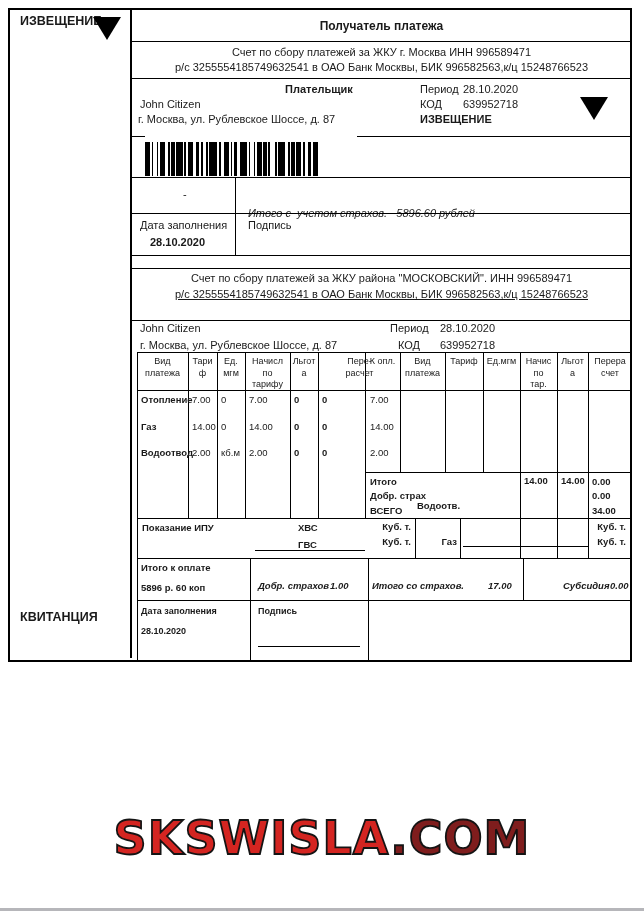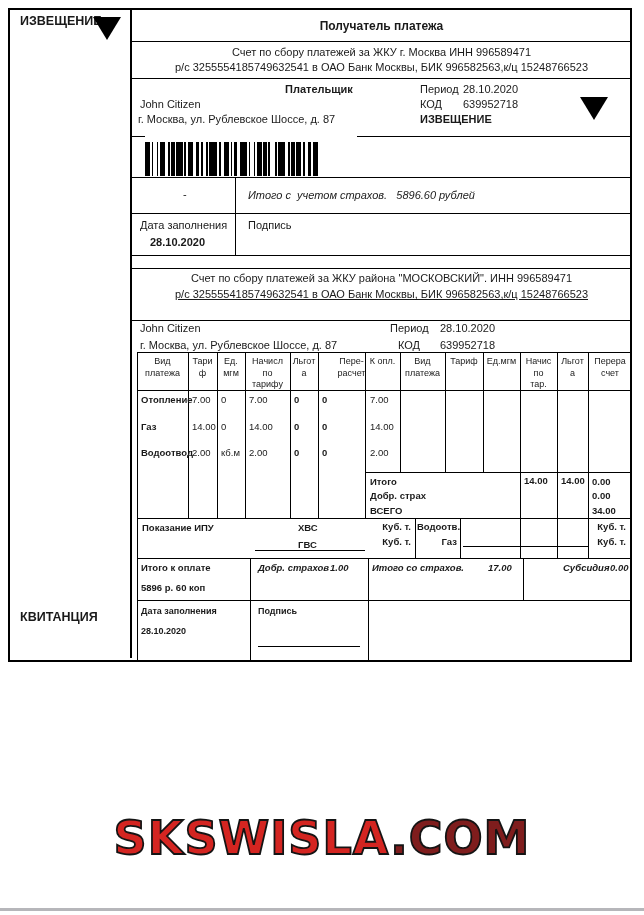--- a/index.html
+++ b/index.html
@@ -5,21 +5,21 @@
   html,body{margin:0;padding:0;background:#fff;}
   #page{position:relative;width:644px;height:915px;background:#fff;overflow:hidden;
         font-family:"Liberation Sans",sans-serif;color:#1a1a1a;}
   .doc{position:absolute;left:8px;top:8px;width:620px;height:650px;border:2px solid #000;}
   .hl{position:absolute;height:0;border-top:1.5px solid #000;}
   .hl.thin{border-top:1px solid #000;}
   .vl{position:absolute;width:0;border-left:1.5px solid #000;}
   .vl.thick{border-left:2px solid #000;}
   .txt{position:absolute;font-size:11px;line-height:1.25;white-space:pre-line;}
   .b{font-weight:bold;}
-  .i{font-style:italic;}
+  .i{font-style:italic;margin-top:18px;}
   .c{text-align:center;}
   .r{text-align:right;}
   .sm{font-size:9.5px;}
   .xs{font-size:9px;}
   .u{text-decoration:underline;}
   .th{position:absolute;font-size:9px;line-height:1.3;text-align:center;white-space:pre-line;}
   .tri{position:absolute;width:0;height:0;border-left:14px solid transparent;
        border-right:14px solid transparent;border-top:23px solid #000;}
   #barcode{position:absolute;left:145px;top:133px;width:212px;height:43px;background:#fff;
            display:flex;align-items:flex-end;}
@@ -178,21 +178,21 @@
 платежа</div>
   <div class="th" style="left:188px;top:356px;width:29px">Тари
 ф</div>
   <div class="th" style="left:217px;top:356px;width:28px">Ед.
 мгм</div>
   <div class="th" style="left:245px;top:356px;width:45px">Начисл
 по
 тарифу</div>
   <div class="th" style="left:290px;top:356px;width:28px">Льгот
 а</div>
-  <div class="th" style="left:328px;top:356px;width:47px">Пере-
+  <div class="th" style="left:336px;top:356px;width:47px">Пере-
 расчет</div>
   <div class="th" style="left:365px;top:356px;width:35px">К опл.</div>
   <div class="th" style="left:400px;top:356px;width:45px">Вид
 платежа</div>
   <div class="th" style="left:445px;top:356px;width:38px">Тариф</div>
   <div class="th" style="left:483px;top:356px;width:37px">Ед.мгм</div>
   <div class="th" style="left:520px;top:356px;width:37px">Начис
 по
 тар.</div>
   <div class="th" style="left:557px;top:356px;width:31px">Льгот
@@ -236,21 +236,21 @@
   <div class="txt b sm" style="left:592px;top:475px;line-height:1.5">0.00
 0.00
 34.00</div>
 
   <div class="txt b sm" style="left:142px;top:522px">Показание ИПУ</div>
   <div class="txt b sm" style="left:298px;top:522px">ХВС</div>
   <div class="txt b sm" style="left:298px;top:539px">ГВС</div>
   <i class="hl thin" style="left:255px;top:550px;width:110px"></i>
   <div class="txt b sm r" style="left:375px;top:521px;width:36px">Куб. т.</div>
   <div class="txt b sm r" style="left:375px;top:536px;width:36px">Куб. т.</div>
-  <div class="txt b sm r" style="left:417px;top:521px;width:40px">Водоотв.</div>
+  <div class="txt b sm r" style="left:417px;top:500px;width:40px">Водоотв.</div>
   <div class="txt b sm r" style="left:417px;top:536px;width:40px">Газ</div>
   <i class="hl thin" style="left:463px;top:546px;width:125px"></i>
   <div class="txt b sm r" style="left:590px;top:521px;width:36px">Куб. т.</div>
   <div class="txt b sm r" style="left:590px;top:536px;width:36px">Куб. т.</div>
 
   <div class="txt b sm" style="left:141px;top:562px">Итого к оплате</div>
   <div class="txt b sm" style="left:141px;top:582px">5896 р. 60 коп</div>
   <div class="txt b i sm" style="left:258px;top:562px">Добр. страхов</div>
   <div class="txt b i sm" style="left:330px;top:562px">1.00</div>
   <div class="txt b i sm" style="left:372px;top:562px">Итого со страхов.</div>

